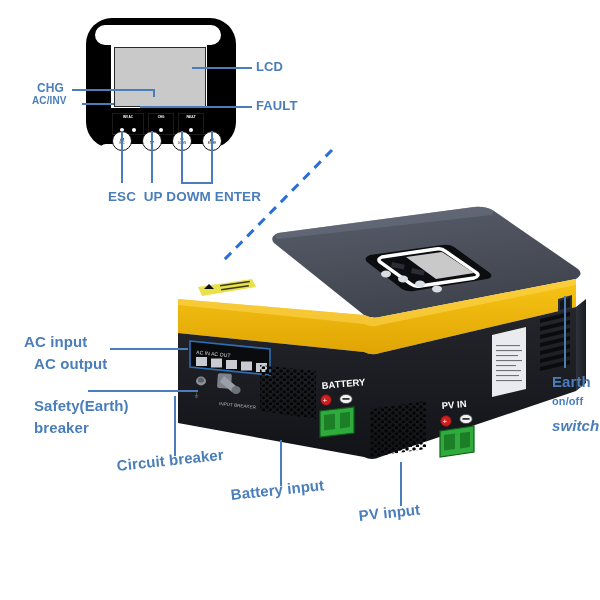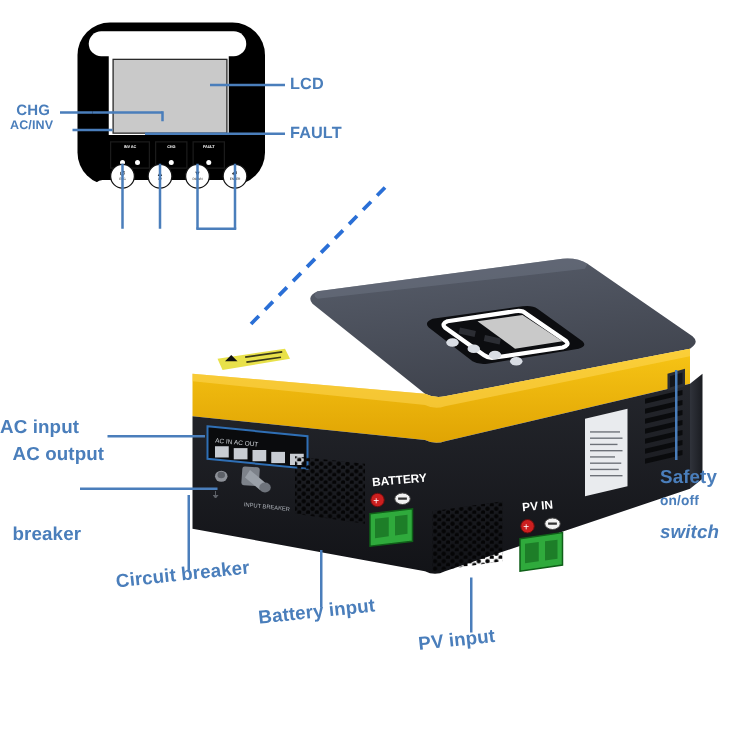--- a/index.html
+++ b/index.html
@@ -1,18 +1,18 @@
 <!DOCTYPE html>
 <html><head>
 <meta charset="utf-8">
 <style>
   html,body{margin:0;padding:0;background:#ffffff;}
   body{width:600px;height:600px;position:relative;overflow:hidden;
        font-family:"Liberation Sans",sans-serif;}
-  #stage{position:absolute;inset:0;width:500px;height:600px;}
+  #stage{position:absolute;inset:0;width:500px;height:600px;margin-left:24px;}
 
   .lbl{position:absolute;color:#4a7ebb;font-weight:bold;line-height:1.08;
        white-space:pre;letter-spacing:.1px;}
   .lead{position:absolute;background:#4a7ebb;}
   .lead-h{height:1.6px;}
   .lead-v{width:1.6px;}
 
   
   #panel{position:absolute;left:62px;top:18px;width:150px;height:130px;
          background:#000;border-radius:26px;}
@@ -107,20 +107,21 @@
 
   <div class="lbl" style="left:8px;top:96px;font-size:10px;">AC/INV</div>
   <div class="lead lead-h" style="left:58px;top:103px;width:32px;"></div>
 
   <div class="lead lead-v" style="left:97px;top:131px;height:52px;"></div>
   <div class="lead lead-v" style="left:127px;top:131px;height:52px;"></div>
   <div class="lead lead-v" style="left:157px;top:131px;height:52px;"></div>
   <div class="lead lead-v" style="left:187px;top:131px;height:52px;"></div>
   <div class="lead lead-h" style="left:157px;top:182px;width:32px;"></div>
 
+  <div class="lbl" style="left:84px;top:190px;font-size:13.5px;">ESC  UP DOWM ENTER</div>
 
   <svg id="dash" viewBox="0 0 116 116">
     <line x1="112" y1="2" x2="4" y2="112" stroke="#2a6fd6" stroke-width="3" stroke-dasharray="9 7" stroke-linecap="butt"></line>
   </svg>
 
   <svg id="inv" viewBox="0 0 420 320">
     <defs>
       <linearGradient id="gTop" x1="0" y1="0" x2="0.35" y2="1">
         <stop offset="0" stop-color="#585e6b"></stop>
         <stop offset="1" stop-color="#3f434d"></stop>
@@ -263,30 +264,31 @@
     <g>
       <path d="M384,104 L398,100 L398,114 L384,118 Z" fill="#2a2d33"></path>
       <path d="M386,106 L396,103 L396,112 L386,115 Z" fill="#14161a"></path>
     </g>
   </svg>
 
   <div class="lbl" style="left:0;top:334px;font-size:15px;">AC input</div>
   <div class="lbl" style="left:10px;top:356px;font-size:15px;">AC output</div>
   <div class="lead lead-h" style="left:86px;top:348px;width:78px;"></div>
 
+  <div class="lbl" style="left:10px;top:398px;font-size:15px;">Safety(Earth)</div>
   <div class="lbl" style="left:10px;top:420px;font-size:15px;">breaker</div>
   <div class="lead lead-h" style="left:64px;top:390px;width:110px;"></div>
 
   <div class="lbl" style="left:92px;top:458px;font-size:15px;transform:rotate(-6deg);transform-origin:left top;">Circuit breaker</div>
   <div class="lead lead-v" style="left:150px;top:396px;height:60px;"></div>
 
   <div class="lbl" style="left:206px;top:487px;font-size:15px;transform:rotate(-6deg);transform-origin:left top;">Battery input</div>
   <div class="lead lead-v" style="left:256px;top:440px;height:46px;"></div>
 
   <div class="lbl" style="left:334px;top:508px;font-size:15px;transform:rotate(-6deg);transform-origin:left top;">PV input</div>
   <div class="lead lead-v" style="left:376px;top:462px;height:44px;"></div>
 
-  <div class="lbl" style="left:528px;top:374px;font-size:15px;">Safety</div>
+  <div class="lbl" style="left:528px;top:374px;font-size:15px;">Earth</div>
   <div class="lbl" style="left:528px;top:396px;font-size:11px;">on/off</div>
   <div class="lbl" style="left:528px;top:418px;font-size:15px;font-style:italic;">switch</div>
   <div class="lead lead-v" style="left:540px;top:296px;height:72px;"></div>
 
 </div>
 
 </body></html>

